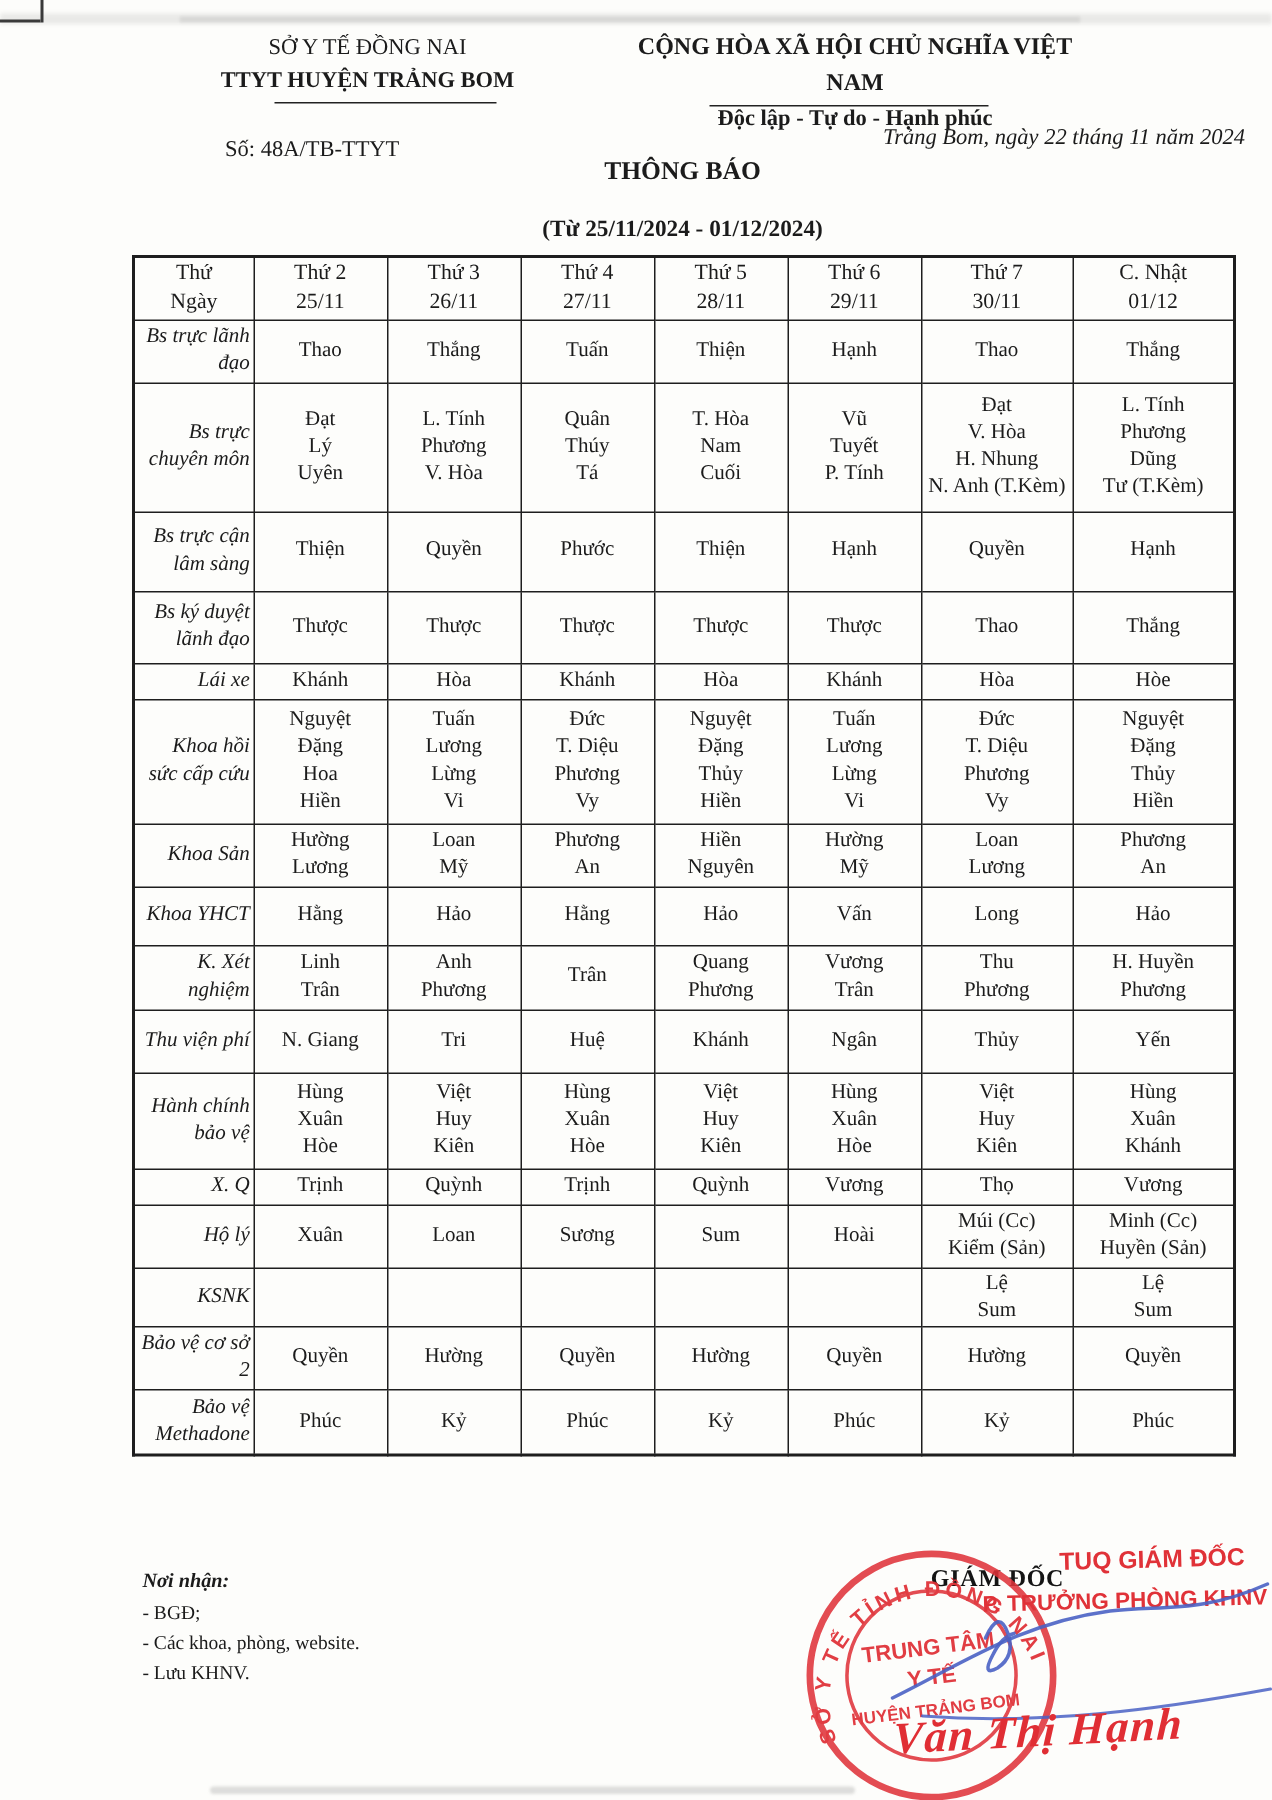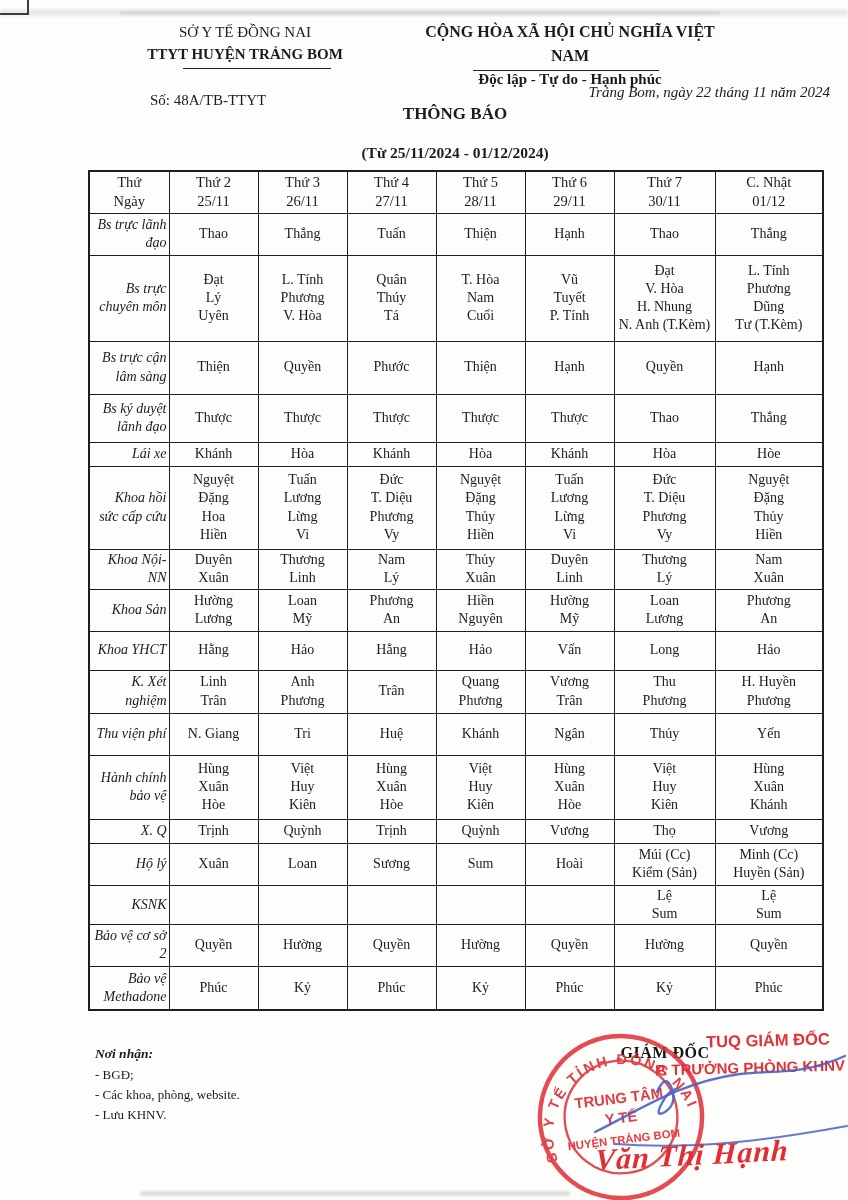--- a/index.html
+++ b/index.html
@@ -171,30 +171,20 @@
         <tr style="height: 83px;">
           <td class="rowlabel">Khoa hồi sức cấp cứu</td>
           <td>Nguyệt<br>Đặng<br>Hoa<br>Hiền</td>
           <td>Tuấn<br>Lương<br>Lừng<br>Vi</td>
           <td>Đức<br>T. Diệu<br>Phương<br>Vy</td>
           <td>Nguyệt<br>Đặng<br>Thủy<br>Hiền</td>
           <td>Tuấn<br>Lương<br>Lừng<br>Vi</td>
           <td>Đức<br>T. Diệu<br>Phương<br>Vy</td>
           <td>Nguyệt<br>Đặng<br>Thủy<br>Hiền</td>
         </tr>
-        <tr style="height: 40px;">
-          <td class="rowlabel">Khoa Nội-NN</td>
-          <td>Duyên<br>Xuân</td>
-          <td>Thương<br>Linh</td>
-          <td>Nam<br>Lý</td>
-          <td>Thủy<br>Xuân</td>
-          <td>Duyên<br>Linh</td>
-          <td>Thương<br>Lý</td>
-          <td>Nam<br>Xuân</td>
-        </tr>
         <tr style="height: 42px;">
           <td class="rowlabel">Khoa Sản</td>
           <td>Hường<br>Lương</td>
           <td>Loan<br>Mỹ</td>
           <td>Phương<br>An</td>
           <td>Hiền<br>Nguyên</td>
           <td>Hường<br>Mỹ</td>
           <td>Loan<br>Lương</td>
           <td>Phương<br>An</td>
         </tr>

